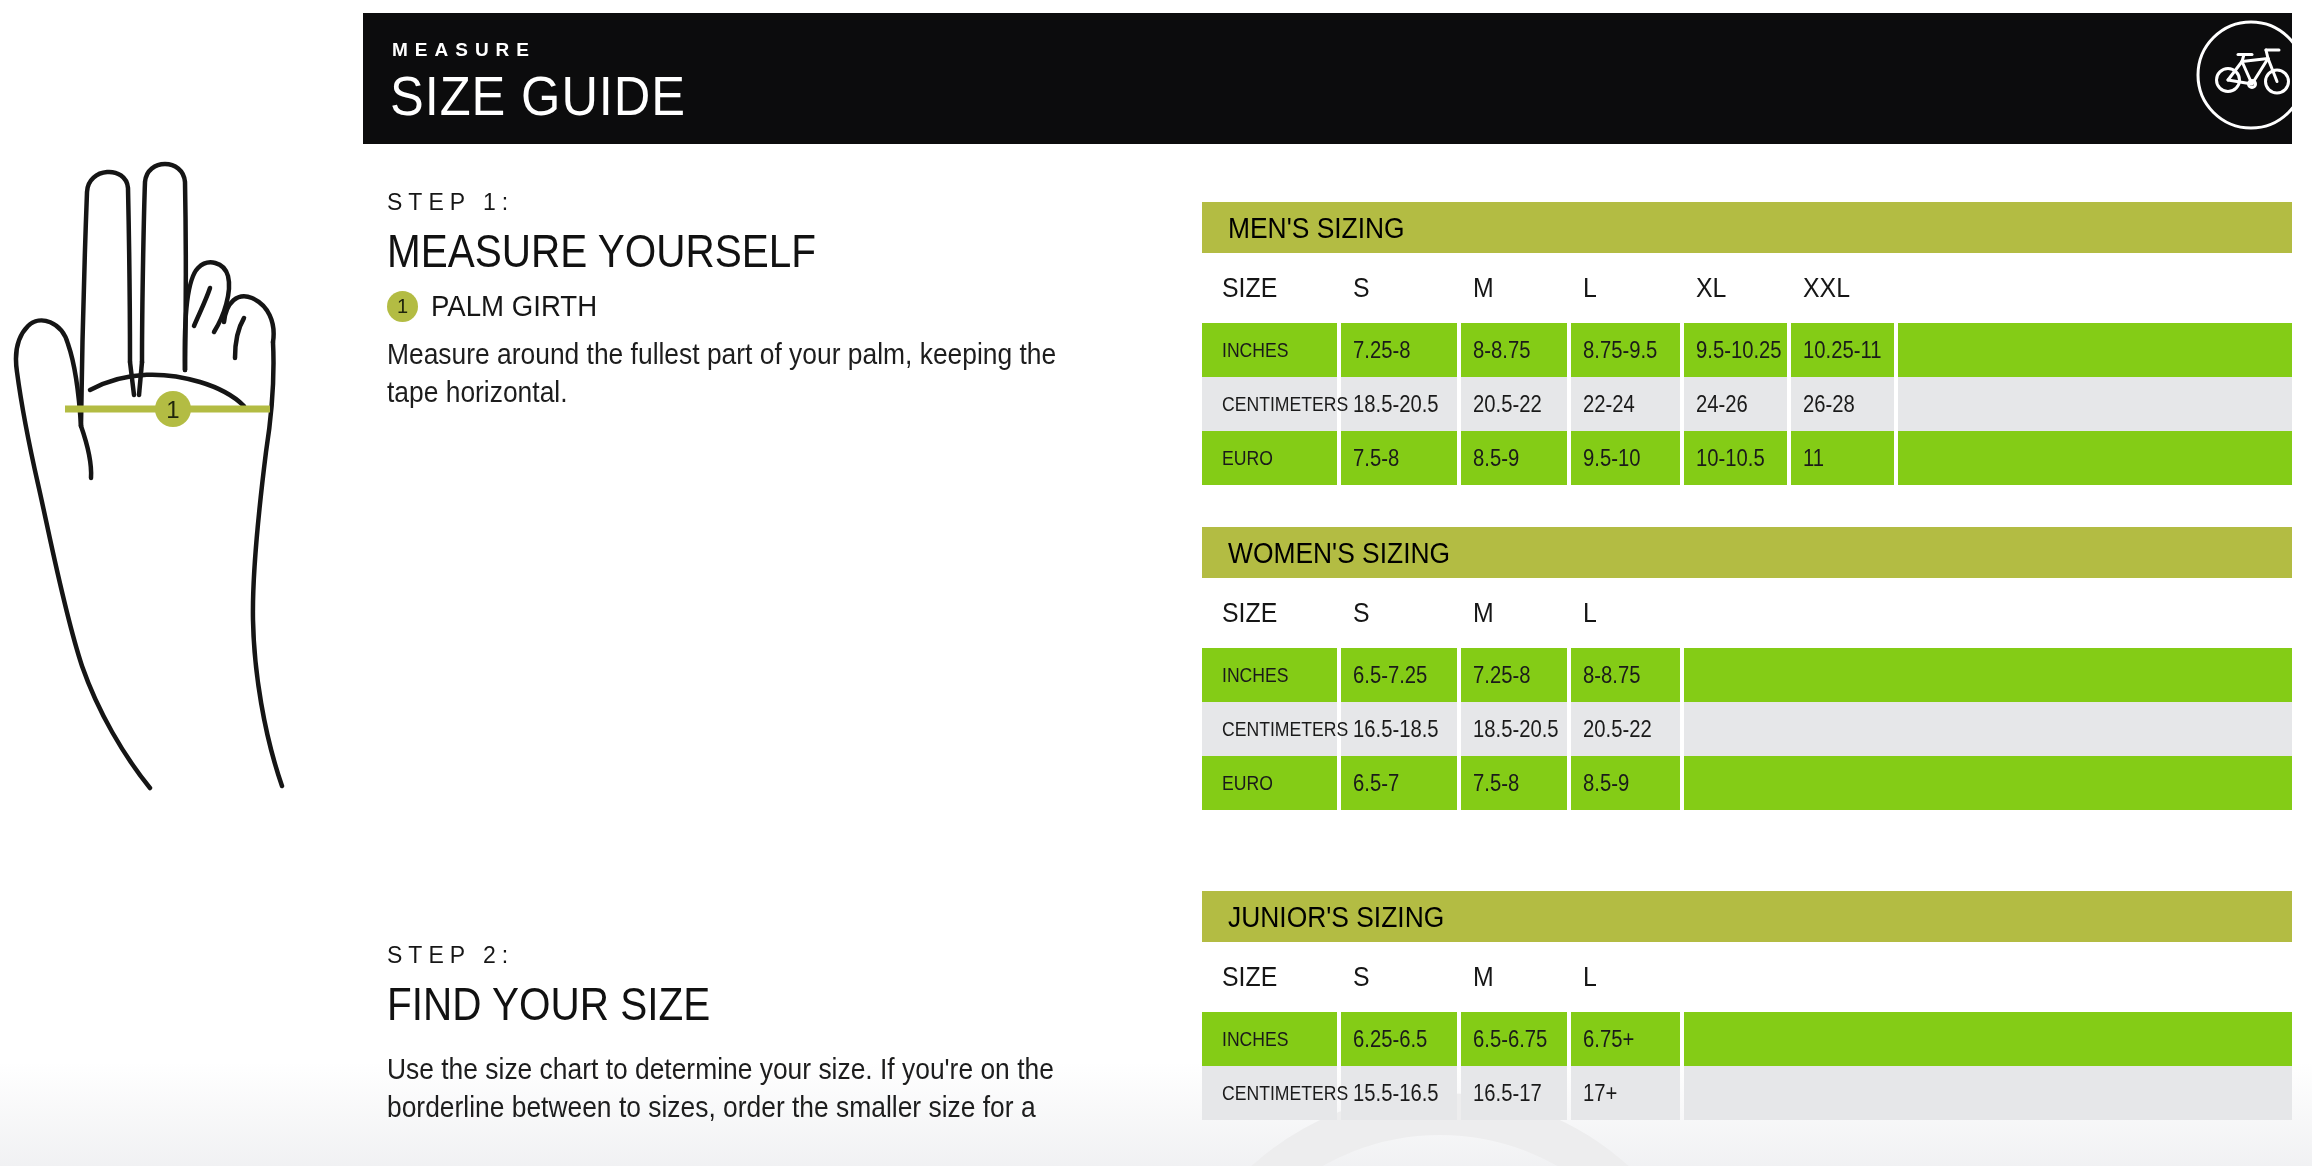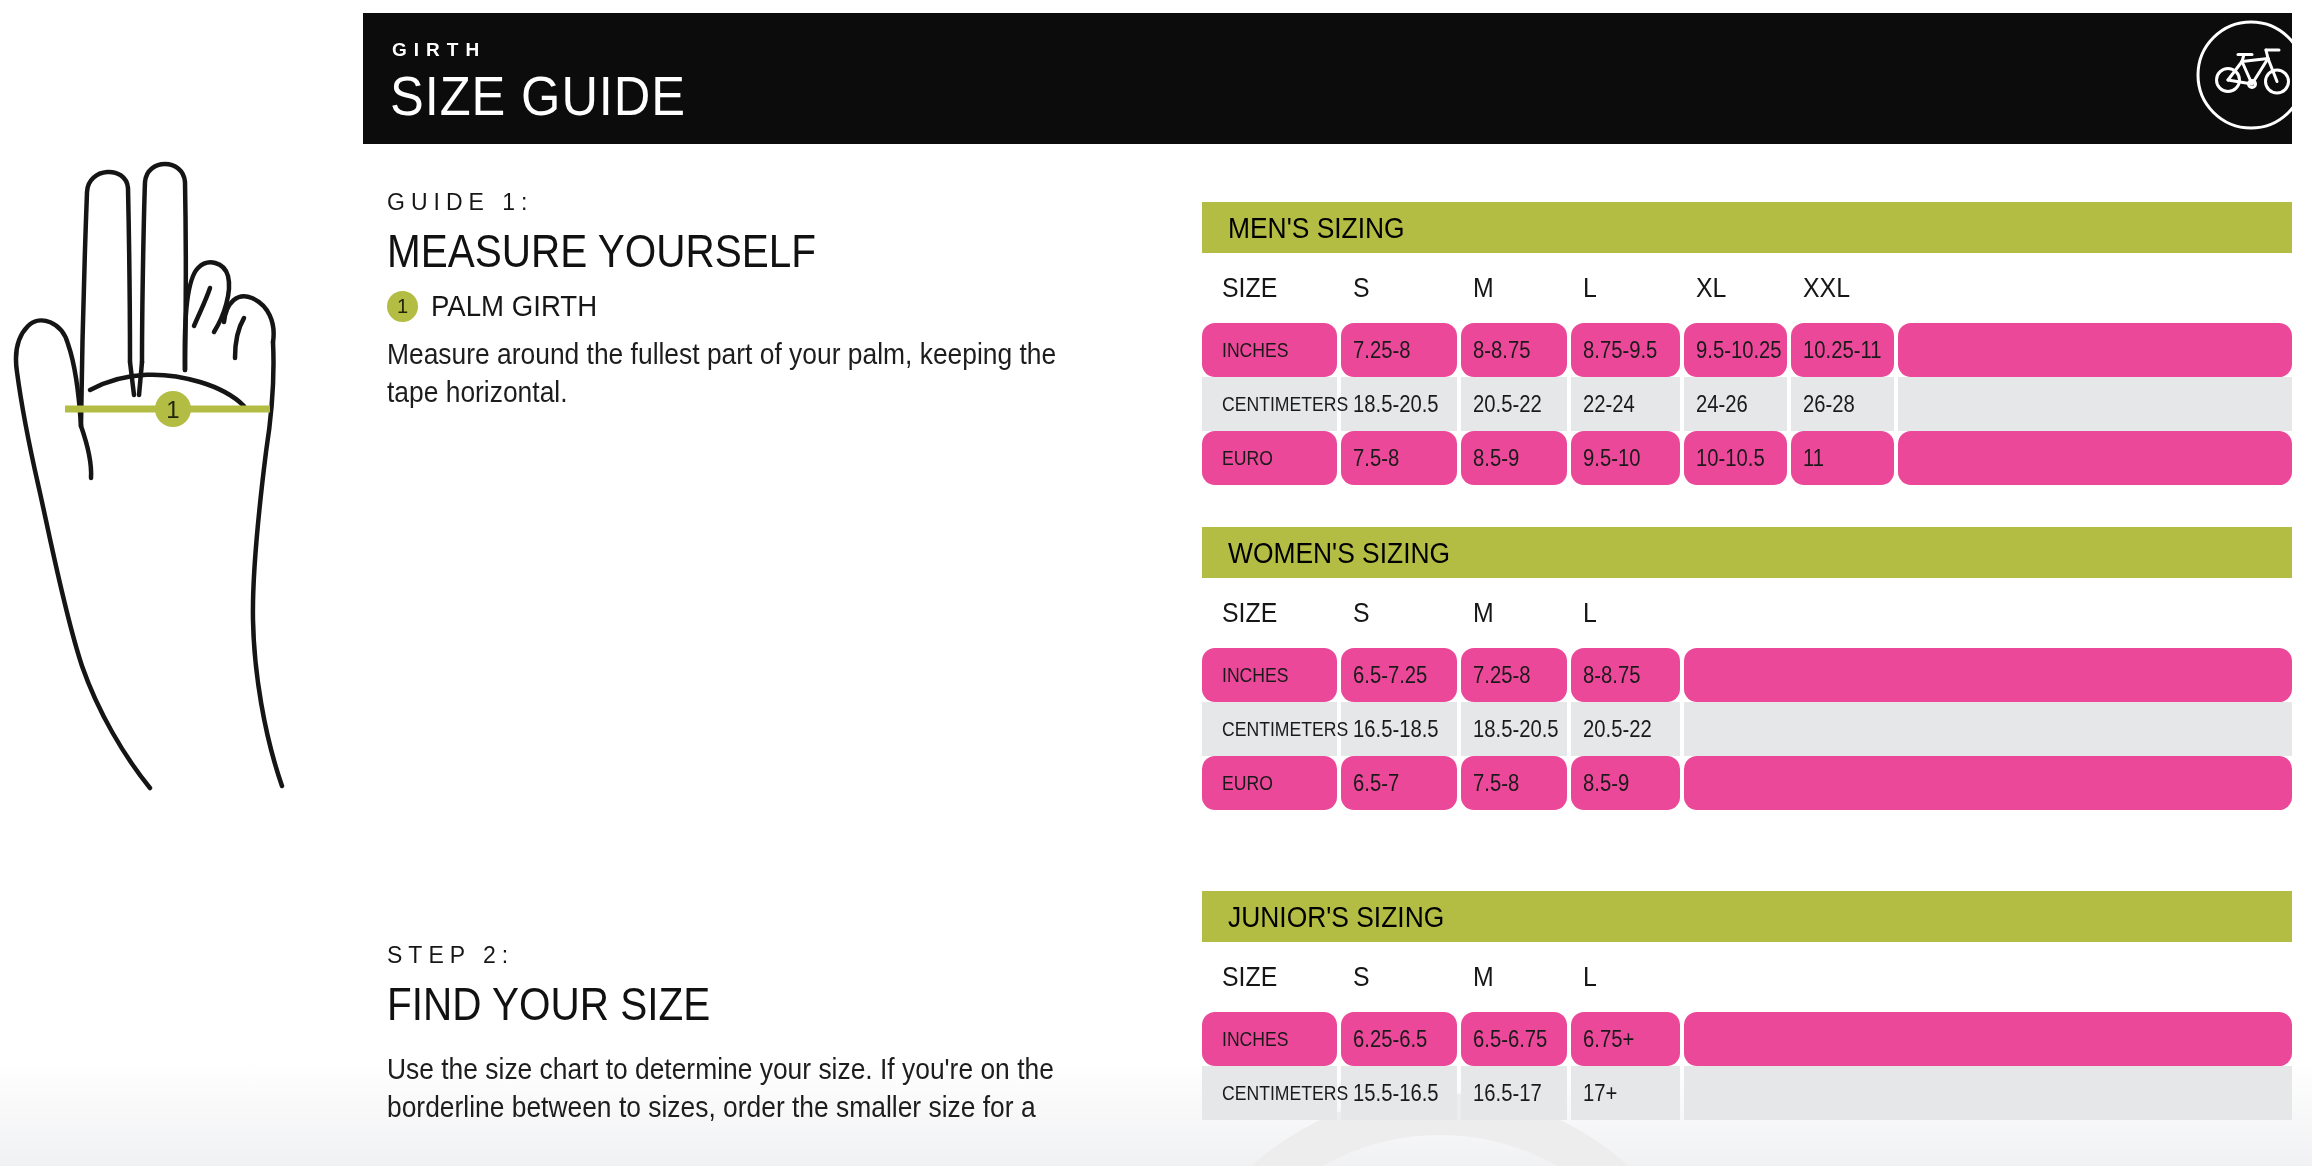--- a/index.html
+++ b/index.html
@@ -57,42 +57,42 @@
   .grid-row { display:grid; column-gap:4px; }
   .cols-6 { grid-template-columns:135px 116px 106px 109px 103px 103px 1fr; }
   .cols-4 { grid-template-columns:135px 116px 106px 109px 1fr; }
   .header-row { height:70px; }
   .header-row .cell { display:flex; align-items:center; font-size:27px; color:#161616; background:transparent; }
   .data-row { height:54px; }
   .data-row .cell { display:flex; align-items:center; }
   .cell { padding-left:12px; }
   .cell.first { padding-left:20px; }
   .cell.filler { padding-left:0; }
-  .data-row.stripe-dark  .cell { background:#ec4899;border-radius:13px; }
+  .data-row.stripe-dark  .cell { background:#84cc16; }
   .data-row.stripe-light .cell { background:#e6e7e9; }
   .row-label { font-size:20px; color:#1a1a1a; }
   .row-value { font-size:23px; color:#1a1a1a; }
 
   
   .bottom-fade {
     position:absolute; left:0; top:1062px; width:2312px; height:104px;
     background:linear-gradient(180deg, rgba(234,235,237,0) 0%, rgba(231,232,235,0.6) 100%);
     z-index:0;
   }
   .watermark-ring {
     position:absolute; left:1160px; top:1093px; width:560px; height:560px;
     border:42px solid #ededee; border-radius:50%; z-index:1; background:transparent;
   }
   .top-bar, .step-block, .size-table, .hand-svg { z-index:2; }
 </style>
 </head>
 <body>
 
 <div class="top-bar">
-  <div class="bar-category">GIRTH</div>
+  <div class="bar-category">MEASURE</div>
   <div class="bar-title"><span class="cond92">SIZE GUIDE</span></div>
   <svg class="logo-svg" width="120" height="131" viewBox="0 0 120 131" fill="none">
     <circle cx="79" cy="62" r="53" stroke="#ffffff" stroke-width="3"></circle>
     <g stroke="#ffffff" stroke-width="3" stroke-linecap="round" stroke-linejoin="round">
       <circle cx="56" cy="67" r="11.5"></circle>
       <circle cx="105" cy="68.5" r="11.5"></circle>
       <circle cx="80" cy="71" r="3.5"></circle>
       <path d="M56 67 L70 48.5 L96 45.5"></path>
       <path d="M70 48.5 L80 71 L56 67"></path>
       <path d="M96 45.5 L80 71"></path>
@@ -129,21 +129,21 @@
 
     <path d="M271 192 C273 232 269 270 264 302 C257 358 250 420 251 470 C252 522 262 584 280 636"></path>
   </g>
 
   <line x1="63" y1="259" x2="268" y2="259" stroke="#b3bc43" stroke-width="7"></line>
   <circle cx="171" cy="259" r="18" fill="#b3bc43"></circle>
   <text x="171" y="268" text-anchor="middle" font-family="Liberation Sans, sans-serif" font-size="24" fill="#20260c">1</text>
 </svg>
 
 <div class="step-block" id="step1">
-  <div class="step-label">GUIDE 1:</div>
+  <div class="step-label">STEP 1:</div>
   <div class="step-title"><span class="cond">MEASURE YOURSELF</span></div>
   <div class="measure-row">
     <div class="measure-badge" style="background:#b3bc43;">1</div>
     <div class="measure-name"><span class="cond92">PALM GIRTH</span></div>
   </div>
   <div class="step-body">
     <div><span class="cond">Measure around the fullest part of your palm, keeping the</span></div>
     <div><span class="cond">tape horizontal.</span></div>
   </div>
 </div>

